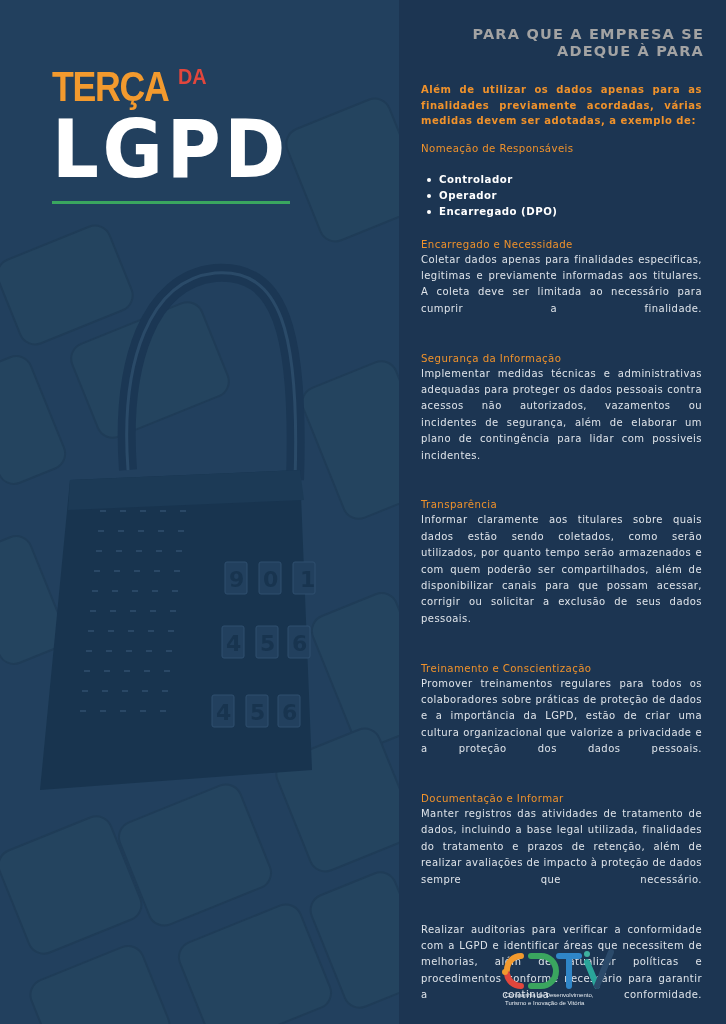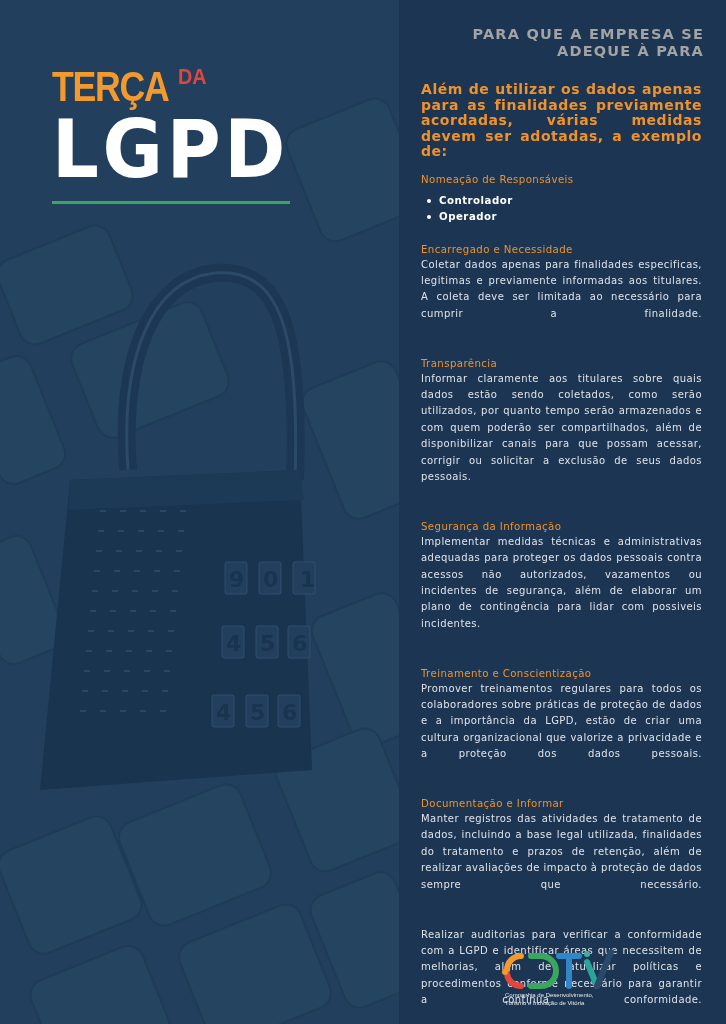--- a/index.html
+++ b/index.html
@@ -38,28 +38,28 @@
       position: absolute; left: 399px; top: 0; width: 327px; height: 1024px;
       background: #1c3552;
     }
     .heading {
       position: absolute; right: 22px; top: 26px; text-align: right;
       color: #a3a3a3; font-family: "DejaVu Sans", sans-serif; font-weight: bold;
       font-size: 14.5px; line-height: 17px; letter-spacing: 1.2px;
     }
     .content { position: absolute; left: 22px; top: 82px; width: 281px; }
     .intro {
-      color: #f0922b; font-weight: bold; font-size: 14px; line-height: 15.5px;
+      color: #f0922b; font-weight: bold; font-size: 10px; line-height: 15.5px;
       text-align: justify; letter-spacing: 0.55px;
     }
     .section-title {
       color: #f0922b; font-weight: normal; font-size: 10.2px; line-height: 15px;
       letter-spacing: 0.4px;
     }
-    .bullets { list-style: none; margin-top: 6px; }
+    .bullets { list-style: none; margin-top: 16px; }
     .bullets li {
       color: #ffffff; font-weight: bold; font-size: 10.2px; line-height: 16px;
       letter-spacing: 0.5px; padding-left: 18px; position: relative;
     }
     .bullets li .dot {
       position: absolute; left: 6px; top: 6px; width: 4px; height: 4px; border-radius: 50%; background: #ffffff;
     }
     .section-body {
       color: #dfe4ea; font-size: 10px; line-height: 16.4px; text-align: justify;
       letter-spacing: 0.45px;
@@ -203,36 +203,37 @@
   </div>
 
   <div class="content">
     <p class="intro">Além de utilizar os dados apenas para as finalidades previamente acordadas, várias medidas devem ser adotadas, a exemplo de:</p>
 
     <div class="section first">
       <div class="section-title">Nomeação de Responsáveis</div>
       <ul class="bullets">
         <li><span class="dot"></span><span>Controlador</span></li>
         <li><span class="dot"></span><span>Operador</span></li>
+        <li><span class="dot"></span><span>Encarregado (DPO)</span></li>
       </ul>
     </div>
 
     <div class="section">
       <div class="section-title">Encarregado e Necessidade</div>
       <p class="section-body">Coletar dados apenas para finalidades especificas, legitimas e previamente informadas aos titulares. A coleta deve ser limitada ao necessário para cumprir a finalidade.</p>
     </div>
 
     <div class="section">
+      <div class="section-title">Segurança da Informação</div>
+      <p class="section-body">Implementar medidas técnicas e administrativas adequadas para proteger os dados pessoais contra acessos não autorizados, vazamentos ou incidentes de segurança, além de elaborar um plano de contingência para lidar com possiveis incidentes.</p>
+    </div>
+
+    <div class="section">
       <div class="section-title">Transparência</div>
       <p class="section-body">Informar claramente aos titulares sobre quais dados estão sendo coletados, como serão utilizados, por quanto tempo serão armazenados e com quem poderão ser compartilhados, além de disponibilizar canais para que possam acessar, corrigir ou solicitar a exclusão de seus dados pessoais.</p>
-    </div>
-
-    <div class="section">
-      <div class="section-title">Segurança da Informação</div>
-      <p class="section-body">Implementar medidas técnicas e administrativas adequadas para proteger os dados pessoais contra acessos não autorizados, vazamentos ou incidentes de segurança, além de elaborar um plano de contingência para lidar com possiveis incidentes.</p>
     </div>
 
     <div class="section">
       <div class="section-title">Treinamento e Conscientização</div>
       <p class="section-body">Promover treinamentos regulares para todos os colaboradores sobre práticas de proteção de dados e a importância da LGPD, estão de criar uma cultura organizacional que valorize a privacidade e a proteção dos dados pessoais.</p>
     </div>
 
     <div class="section">
       <div class="section-title">Documentação e Informar</div>
       <p class="section-body">Manter registros das atividades de tratamento de dados, incluindo a base legal utilizada, finalidades do tratamento e prazos de retenção, além de realizar avaliações de impacto à proteção de dados sempre que necessário.</p>

